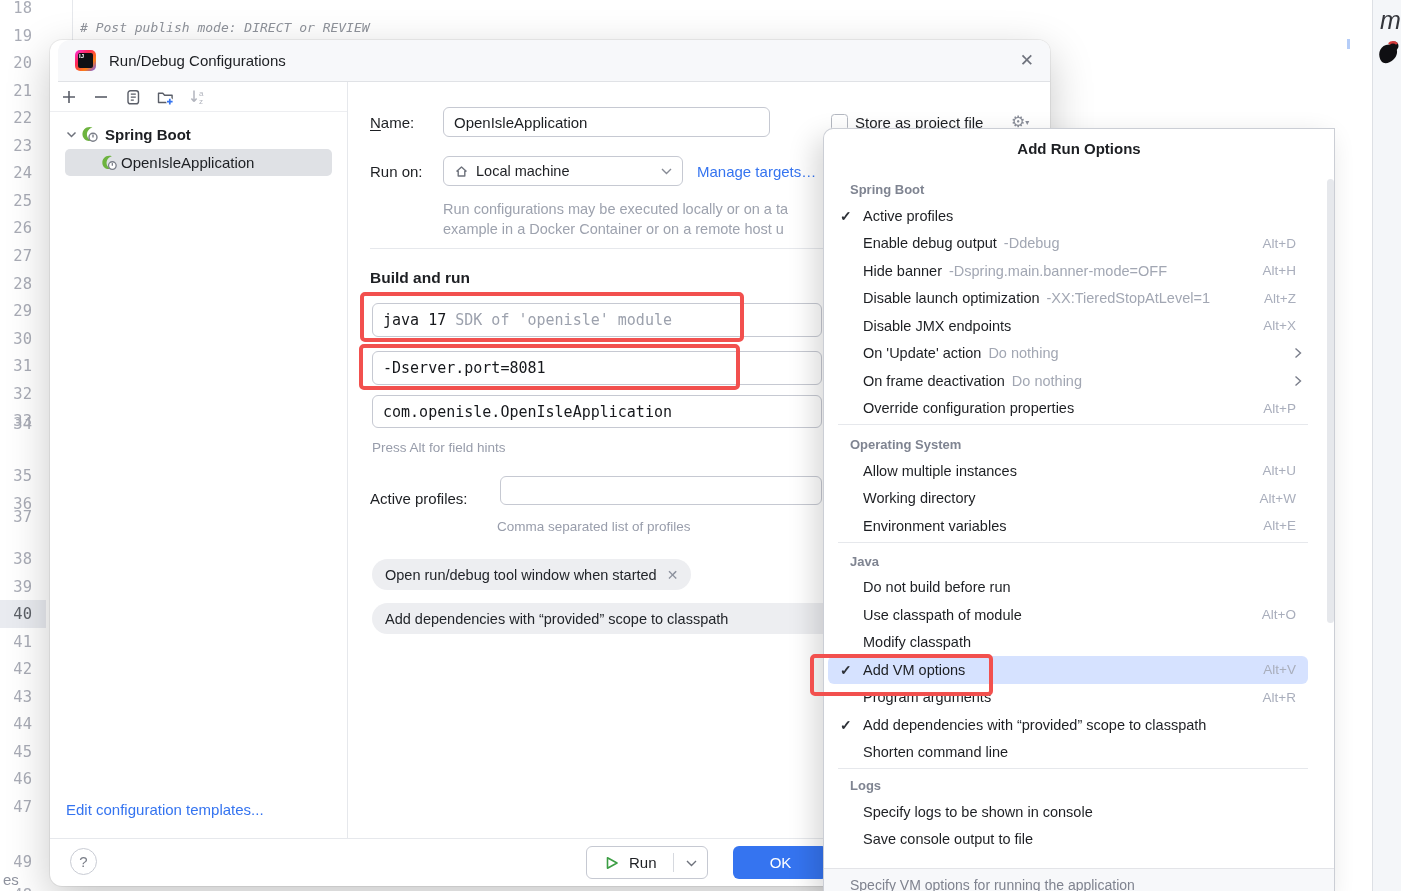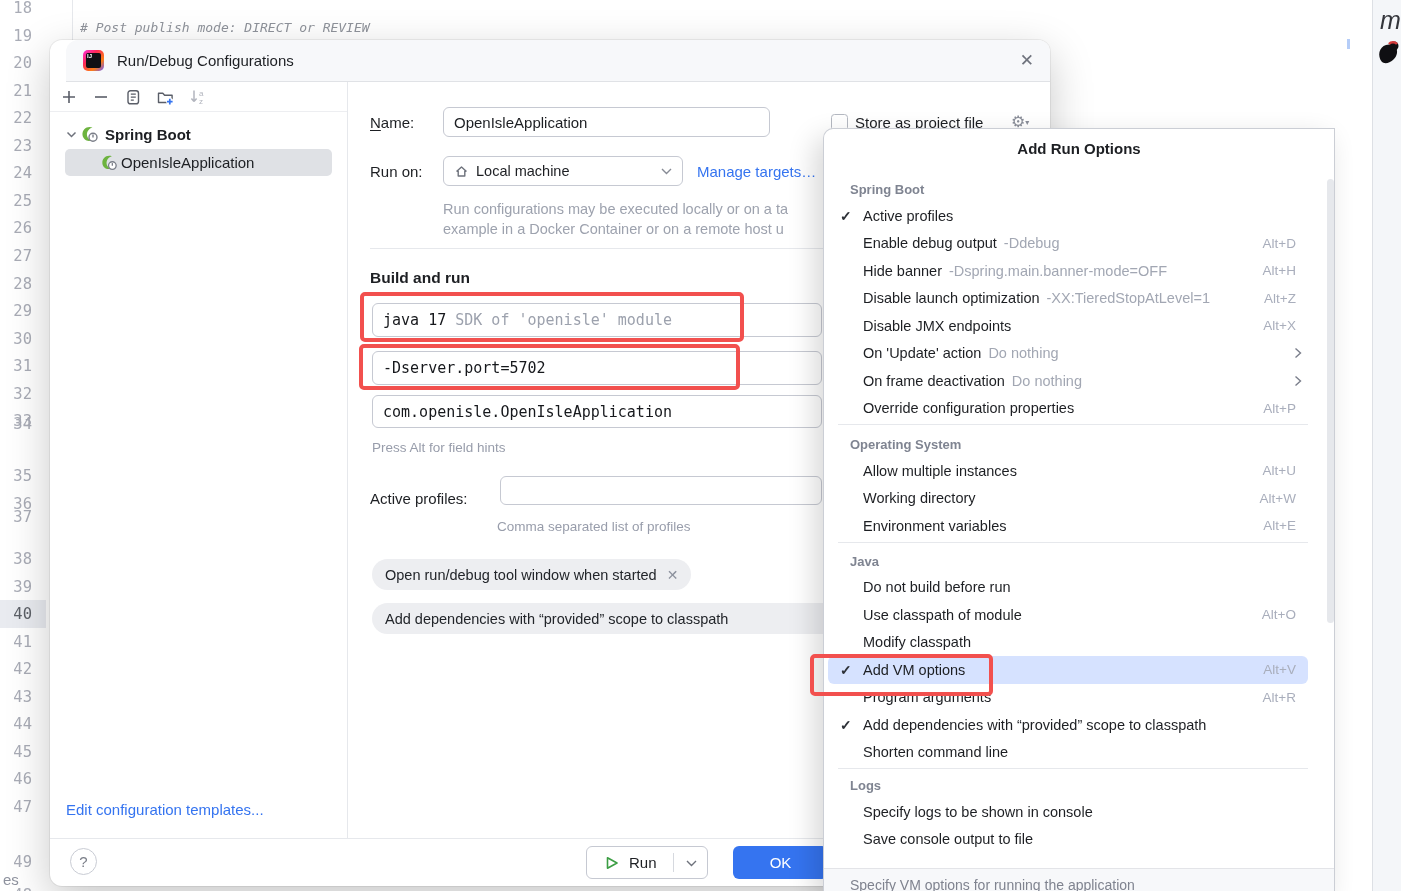--- a/index.html
+++ b/index.html
@@ -20,21 +20,21 @@
   .bottom-left-text { position:absolute; left:3px; top:871px; font-size:15px; color:#8e929e; z-index:1; }
   .right-pane { position:absolute; left:1372px; top:0; width:29px; height:891px;
     background:#f4f6f9; border-left:1px solid #dde0e5; z-index:2; }
   .right-pane-m { position:absolute; left:7px; top:6px; font-style:italic; font-size:25px; color:#33353b; }
   .bird { position:absolute; left:3px; top:38px; }
   .editor-caret { position:absolute; left:1347px; top:39px; width:3px; height:10px; background:#b5cdf8; z-index:1; }
 
   
   .dialog { position:absolute; left:50px; top:40px; width:1000px; height:846px; background:#fff;
     border-radius:12px; box-shadow:0 0 0 1px rgba(0,0,0,.06), 0 14px 44px rgba(0,0,0,.22); z-index:10; }
-  .dlg-header { position:absolute; left:16px; top:0; right:0; height:42px; background:#f7f8fa;
+  .dlg-header { position:absolute; left:8px; top:0; right:0; height:42px; background:#f7f8fa;
     border-bottom:1px solid #e0e2e6; border-radius:12px 12px 0 0; display:flex; align-items:center; padding-left:17px; }
   .idea-logo { width:21px; height:21px; border-radius:5px;
     background:linear-gradient(135deg,#fc31dd 0%,#fe2857 35%,#fd7e14 70%,#6b57ff 100%);
     position:relative; margin-right:13px; flex:0 0 auto; }
   .idea-logo .inner { position:absolute; left:3px; top:3px; right:3px; bottom:3px; background:#101014; border-radius:2px;
     color:#fff; font-size:6px; font-weight:bold; line-height:7px; padding-left:1px; }
   .dlg-title { font-size:15px; color:#1d1f23; }
   .dlg-close { position:absolute; right:16px; top:10px; font-size:17px; color:#6f737d; cursor:default; }
 
   .left-panel { position:absolute; left:0; top:42px; width:298px; bottom:48px; border-right:1px solid #e6e8ec; }
@@ -258,21 +258,21 @@
       <div class="help-gray" style="left:95px; top:119px;">Run configurations may be executed locally or on a ta</div>
       <div class="help-gray" style="left:95px; top:139px;">example in a Docker Container or on a remote host u</div>
 
       <div class="hr" style="left:22px; top:166px; right:0;"></div>
       <div class="section-title" style="left:22px; top:187px;">Build and run</div>
 
       <div class="tfield mono" style="left:24px; top:221px; width:450px; height:34px;">
         <span>java 17 </span><span class="mono-hint">SDK of 'openisle' module</span>
       </div>
       <div class="tfield mono" style="left:24px; top:269px; width:450px; height:34px;">
-        <span>-Dserver.port=5702</span>
+        <span>-Dserver.port=8081</span>
       </div>
       <div class="tfield mono" style="left:24px; top:313px; width:450px; height:33px;">
         <span>com.openisle.OpenIsleApplication</span>
       </div>
       <div class="small-hint" style="left:24px; top:358px;">Press Alt for field hints</div>
 
       <span class="lbl" style="left:22px; top:408px;">Active profiles:</span>
       <div class="tfield" style="left:152px; top:394px; width:322px; height:29px;"></div>
       <div class="small-hint" style="left:149px; top:437px;">Comma separated list of profiles</div>
 

